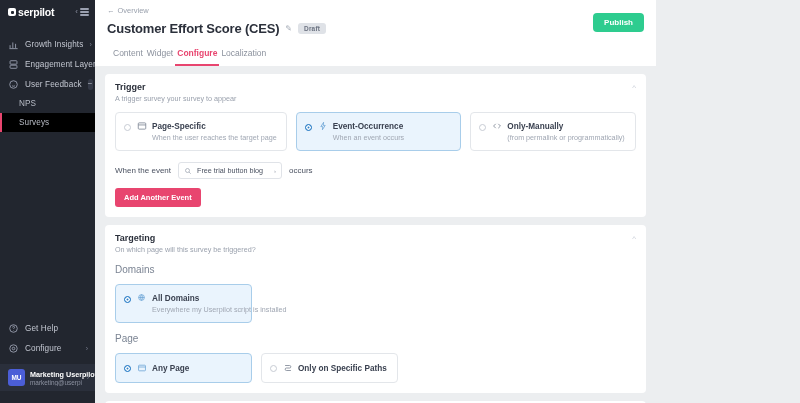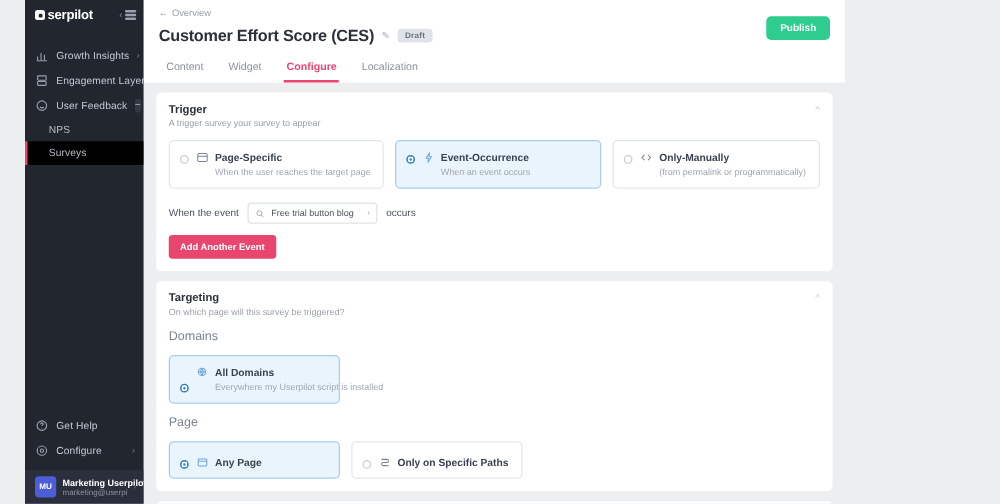--- a/index.html
+++ b/index.html
@@ -4,21 +4,21 @@
 <style>
   * { box-sizing: border-box; margin: 0; padding: 0; }
   html, body { width: 800px; height: 403px; overflow: hidden; }
   body {
     font-family: "Liberation Sans", sans-serif;
     background: #eceef0;
     color: #3c4257;
     font-size: 11px;
     -webkit-font-smoothing: antialiased;
   }
-  .app { display: flex; width: 656px; height: 403px; margin-left: 20px; }
+  .app { display: flex; width: 656px; height: 403px; }
 
   
   .sidebar {
     width: 95px; height: 403px; background: #22262f;
     display: flex; flex-direction: column; flex: 0 0 95px;
     position: relative;
   }
   .sb-brand {
     height: 24px; display: flex; align-items: center; padding: 0 6px 0 8px;
     gap: 2px;
@@ -52,21 +52,21 @@
   }
   .sb-sub {
     display: flex; align-items: center; height: 19px; padding-left: 19px;
     cursor: pointer; position: relative;
   }
   .sb-sub .sb-label { font-size: 8.2px; color: #b8bcc6; }
   .sb-sub.active { background: #000000; }
   .sb-sub.active::before {
     content: ""; position: absolute; left: 0; top: 0; bottom: 0; width: 2px; background: #e8456f;
   }
-  .sb-bottom { margin-top: auto; padding-bottom: 0; }
+  .sb-bottom { margin-top: auto; padding-bottom: 12px; }
 
   .sb-user {
     display: flex; align-items: center; gap: 5px; padding: 5px 6px 5px 8px;
     background: #2a2f3b; margin: 6px 0 0 0; cursor: pointer;
   }
   .avatar {
     width: 17px; height: 17px; border-radius: 3px; background: #4b5ed7; color: #fff;
     font-size: 6.5px; font-weight: 700; display: flex; align-items: center; justify-content: center;
     flex: 0 0 17px;
   }
@@ -85,21 +85,21 @@
   .badge-draft {
     background: #dfe2e7; color: #6b7280; font-size: 6.5px; font-weight: 700;
     padding: 2px 6px; border-radius: 3px; letter-spacing: 0.2px;
   }
   .publish-btn {
     position: absolute; right: 12px; top: 13px;
     background: #2ecc8f; color: #fff; border: none; border-radius: 4px;
     font-size: 8px; font-weight: 700; padding: 5px 11px; cursor: pointer;
     font-family: "Liberation Sans", sans-serif;
   }
-  .tabs { display: flex; gap: 16px; margin-top: 8px; padding-left: 4px; }
+  .tabs { display: flex; margin-top: 8px; padding-left: 4px; }
   .tab {
     font-size: 8.5px; color: #8b919d; padding: 4px 2px 6px 2px; cursor: pointer;
     border-bottom: 2px solid transparent; white-space: nowrap;
   }
   .tab.active { color: #e8456f; font-weight: 700; border-bottom-color: #e8456f; }
 
   .scroll { padding: 8px 10px 0 10px; }
   .card {
     background: #fff; border-radius: 4px; margin-bottom: 8px; padding: 8px 10px 10px 10px;
     position: relative;
@@ -142,21 +142,21 @@
   .event-select .sel-ico { width: 8px; height: 8px; color: #9aa1ad; flex:0 0 8px;}
   .event-select .sel-ico svg { width: 8px; height: 8px; display:block;}
   .event-select .sel-text { font-size: 7.2px; color: #4a5160; white-space: nowrap; }
   .event-select .sel-caret { margin-left: auto; color: #9aa1ad; font-size: 6px; padding-left: 6px;}
   .add-btn {
     margin-top: 9px; background: #e8456f; color: #fff; border: none; border-radius: 3px;
     font-size: 7.5px; font-weight: 700; padding: 5px 9px; cursor: pointer;
     font-family: "Liberation Sans", sans-serif;
   }
   .sub-label { font-size: 10px; color: #7b8493; margin-top: 10px; }
-  .opt-row.half .opt { flex: 0 0 137px; max-width: 137px; align-items: flex-end; }
+  .opt-row.half .opt { flex: 0 0 137px; max-width: 137px; }
 </style>
 </head>
 <body>
 
 <div class="app">
 
   <aside class="sidebar">
 
     <div class="sb-brand">
       <span class="brand-mark">

